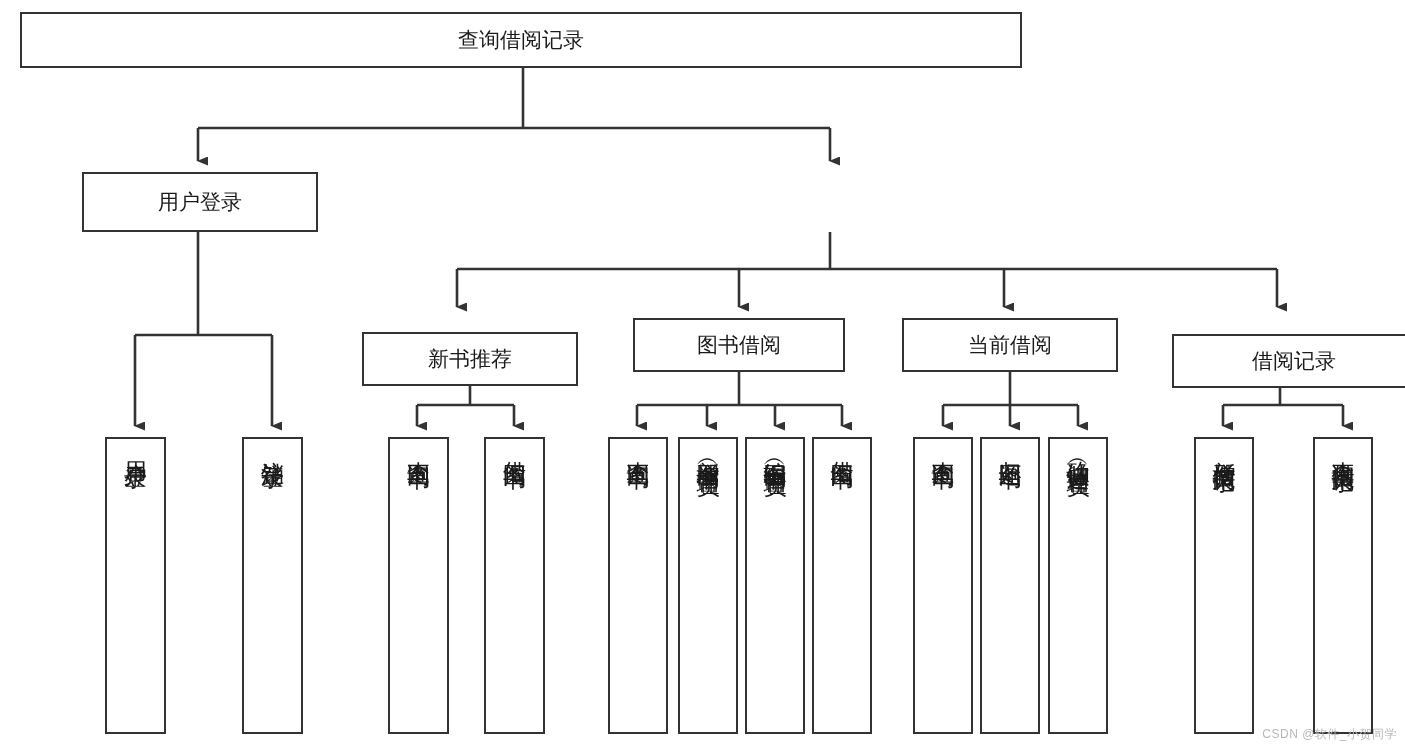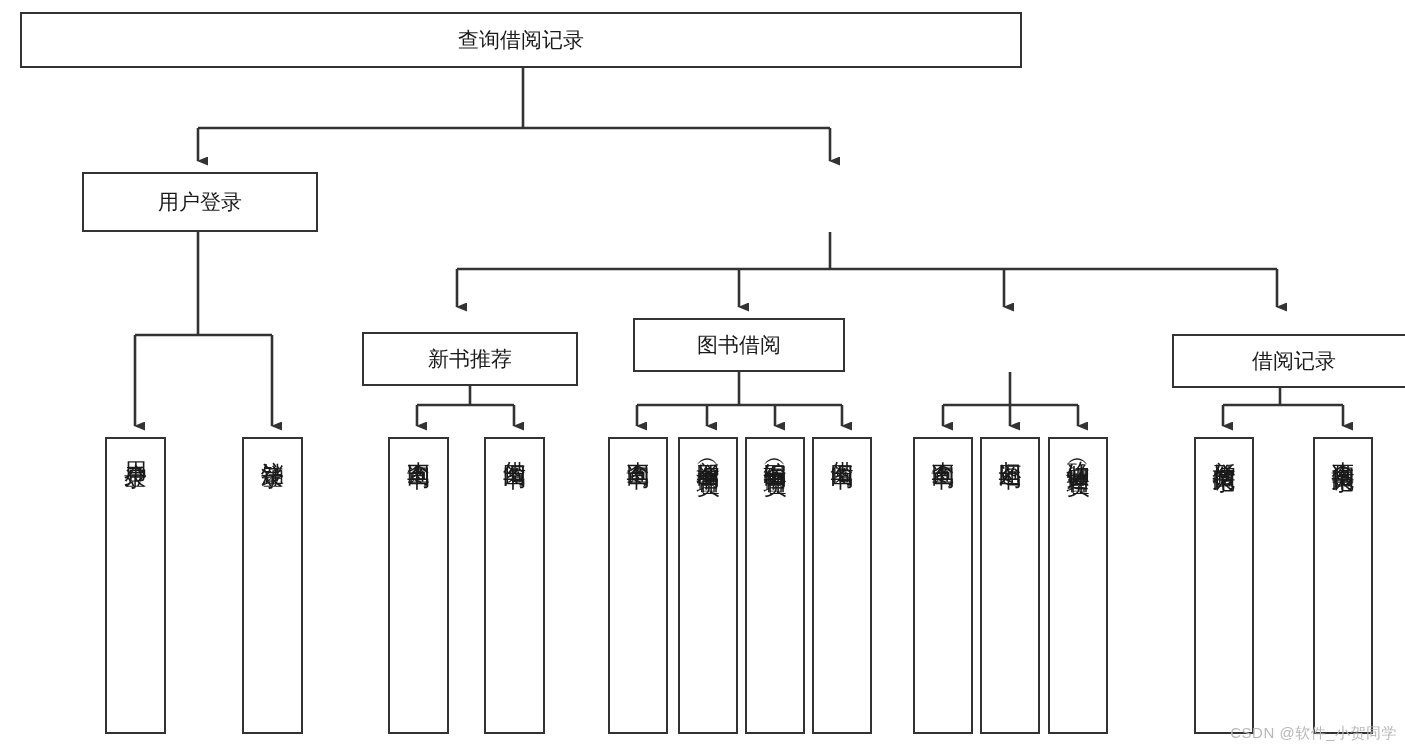--- a/index.html
+++ b/index.html
@@ -54,21 +54,21 @@
     text-orientation: upright;
     font-size: 23px;
     letter-spacing: 2px;
     line-height: 1;
     margin: 0 auto;
   }
   #watermark {
     position: absolute;
     right: 8px;
     bottom: 4px;
-    font-size: 15px;
+    font-size: 12px;
     color: #b8b8b8;
     white-space: nowrap;
     letter-spacing: 0.5px;
   }
 </style>
 </head>
 <body>
 
 <div id="diagram-root">
 
@@ -129,20 +129,23 @@
   <div class="node horizontal" style="left:82px; top:172px; width:236px; height:60px;">
     <span class="node-label">用户登录</span>
   </div>
 
   <div class="node horizontal" style="left:362px; top:332px; width:216px; height:54px;">
     <span class="node-label">新书推荐</span>
   </div>
   <div class="node horizontal" style="left:633px; top:318px; width:212px; height:54px;">
     <span class="node-label">图书借阅</span>
   </div>
+  <div class="node horizontal" style="left:902px; top:318px; width:216px; height:54px;">
+    <span class="node-label">当前借阅</span>
+  </div>
   <div class="node horizontal" style="left:1172px; top:334px; width:244px; height:54px;">
     <span class="node-label">借阅记录</span>
   </div>
 
   <div class="node vertical" style="left:105px; top:437px; width:61px; height:297px;">
     <span class="node-label">用户登录</span>
   </div>
   <div class="node vertical" style="left:242px; top:437px; width:61px; height:297px;">
     <span class="node-label">注销登录</span>
   </div>

